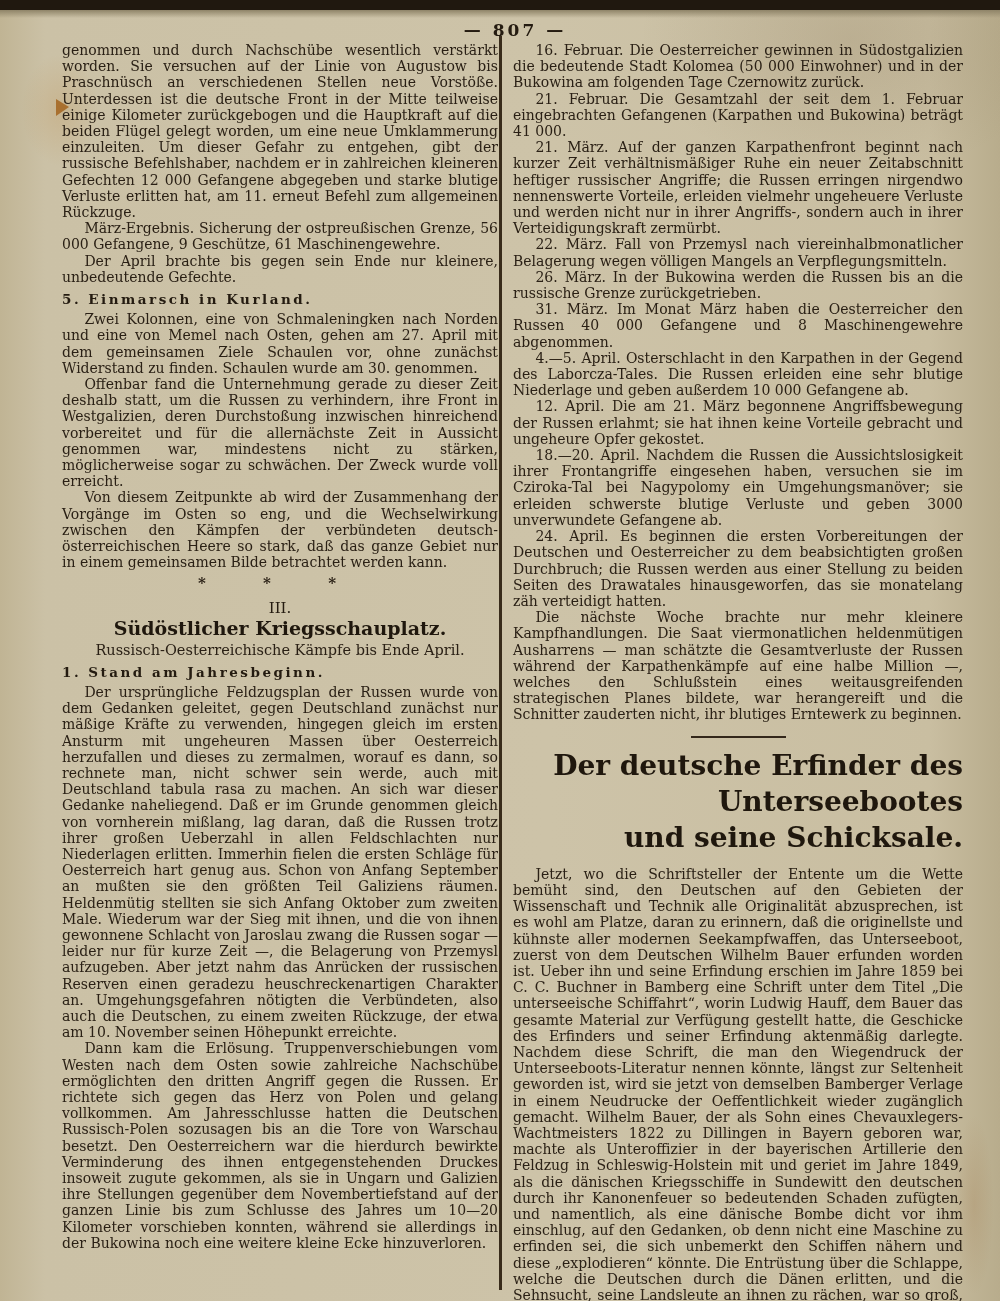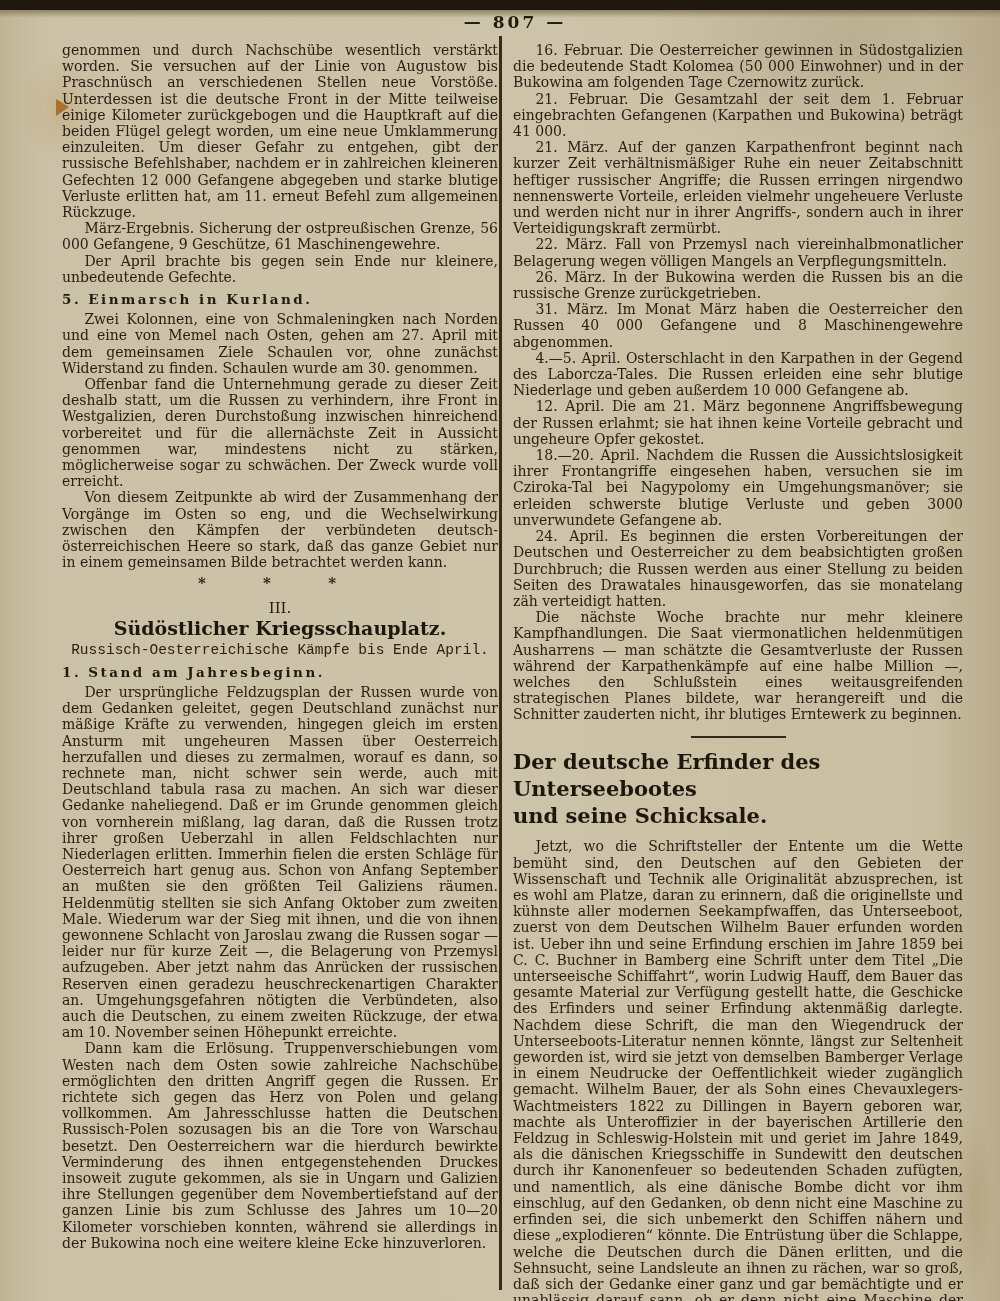--- a/index.html
+++ b/index.html
@@ -14,41 +14,41 @@
     background:
       radial-gradient(ellipse 55px 80px at 60px 110px, rgba(186,128,52,0.20), rgba(186,128,52,0) 70%),
       radial-gradient(ellipse 26px 120px at 974px 1205px, rgba(150,100,50,0.18), rgba(150,100,50,0) 75%),
       radial-gradient(ellipse 300px 200px at 85% 3%, rgba(120,100,70,0.18), rgba(120,100,70,0) 70%),
       linear-gradient(90deg,#c0b494 0px,#cbc1a6 45px,#cdc3a8 55%,#c9bea1 93%,#b8ac8c 100%);
   }
   .scan-top-band{position:absolute;top:0;left:0;width:1000px;height:10px;background:#20180f;}
   .scan-top-edge{position:absolute;top:10px;left:0;width:1000px;height:8px;
     background:linear-gradient(#8f8468,rgba(203,193,166,0));}
   .page-header{
-    position:absolute;top:12px;left:30px;width:970px;text-align:center;
+    position:absolute;top:20px;left:30px;width:970px;text-align:center;
     font-size:17px;font-weight:bold;letter-spacing:3px;color:#241b10;
   }
   .margin-mark{
     position:absolute;left:56px;top:99px;width:0;height:0;
     border-top:8px solid transparent;border-bottom:9px solid transparent;
     border-left:13px solid #a9702f;filter:blur(0.4px);
   }
   .col-divider{position:absolute;left:499px;top:36px;width:3px;height:1254px;background:#382b1a;}
   .col{position:absolute;top:42px;font-size:14px;line-height:16.2px;}
   .col-left{left:62px;width:436px;}
   .col-right{left:513px;width:450px;}
   .blk{margin:0;}
   .para{text-align:justify;text-indent:1.6em;}
   .para.noindent{text-indent:0;}
   .h-num{text-align:left;letter-spacing:2.5px;font-size:13.5px;font-weight:bold;
     margin:6px 0 4px;white-space:pre-line;color:#241b10;}
   .h-roman{text-align:center;font-size:15px;margin:8px 1px 1px;color:#241b10;}
   .h-bold{text-align:center;font-weight:bold;font-size:19px;line-height:1.2;margin:1px 0 2px;color:#1f170d;}
-  .h-sub{text-align:center;font-size:14.5px;margin:1px 0 5px;font-family:Liberation Mono, monospace;}
-  .h-article{text-align:left;font-weight:bold;font-size:21px;line-height:1.3;
+  .h-sub{text-align:center;font-size:14.5px;margin:1px 0 5px;}
+  .h-article{text-align:right;font-weight:bold;font-size:28px;line-height:1.3;
     margin:10px 0 9px;white-space:pre-line;color:#1f170d;}
   .stars{text-align:center;font-size:15px;font-weight:bold;letter-spacing:26px;
     margin:3px 0 0 0;line-height:18px;}
   .rule{width:95px;height:0;border-top:2.5px solid #33271a;margin:13px auto 2px auto;}
 </style>
 </head>
 <body>
 
 <div class="page">
   <div class="scan-top-band"></div>

